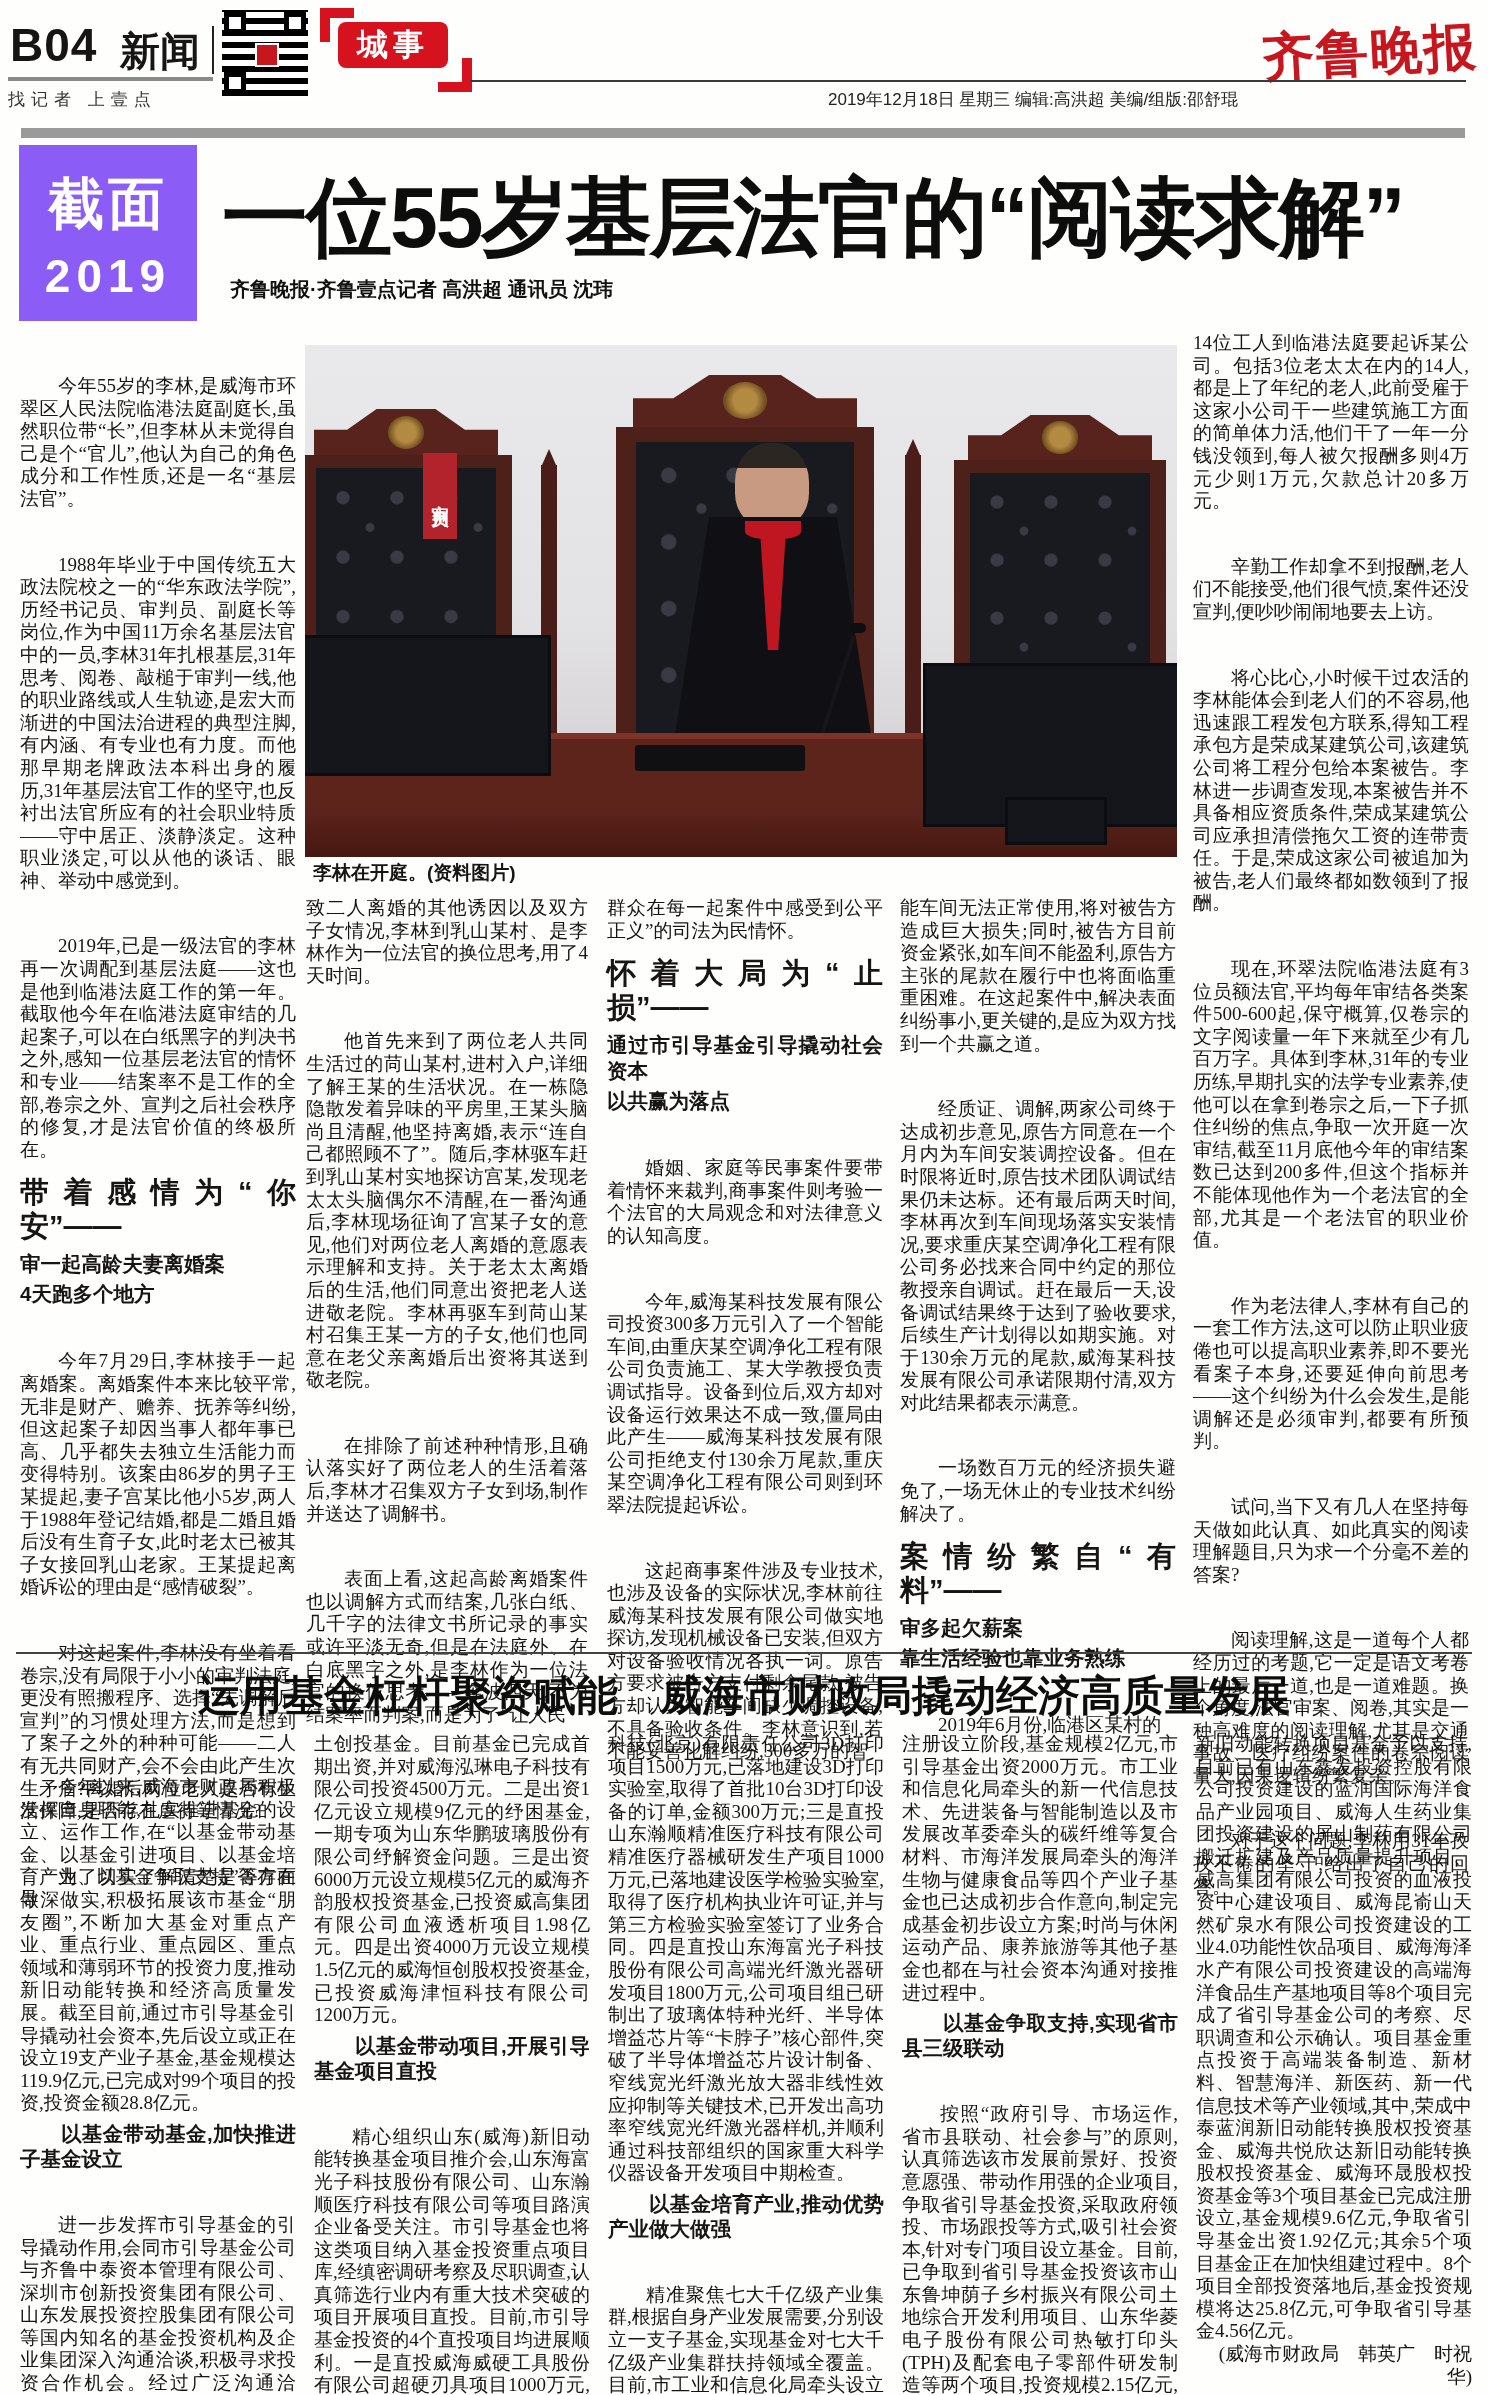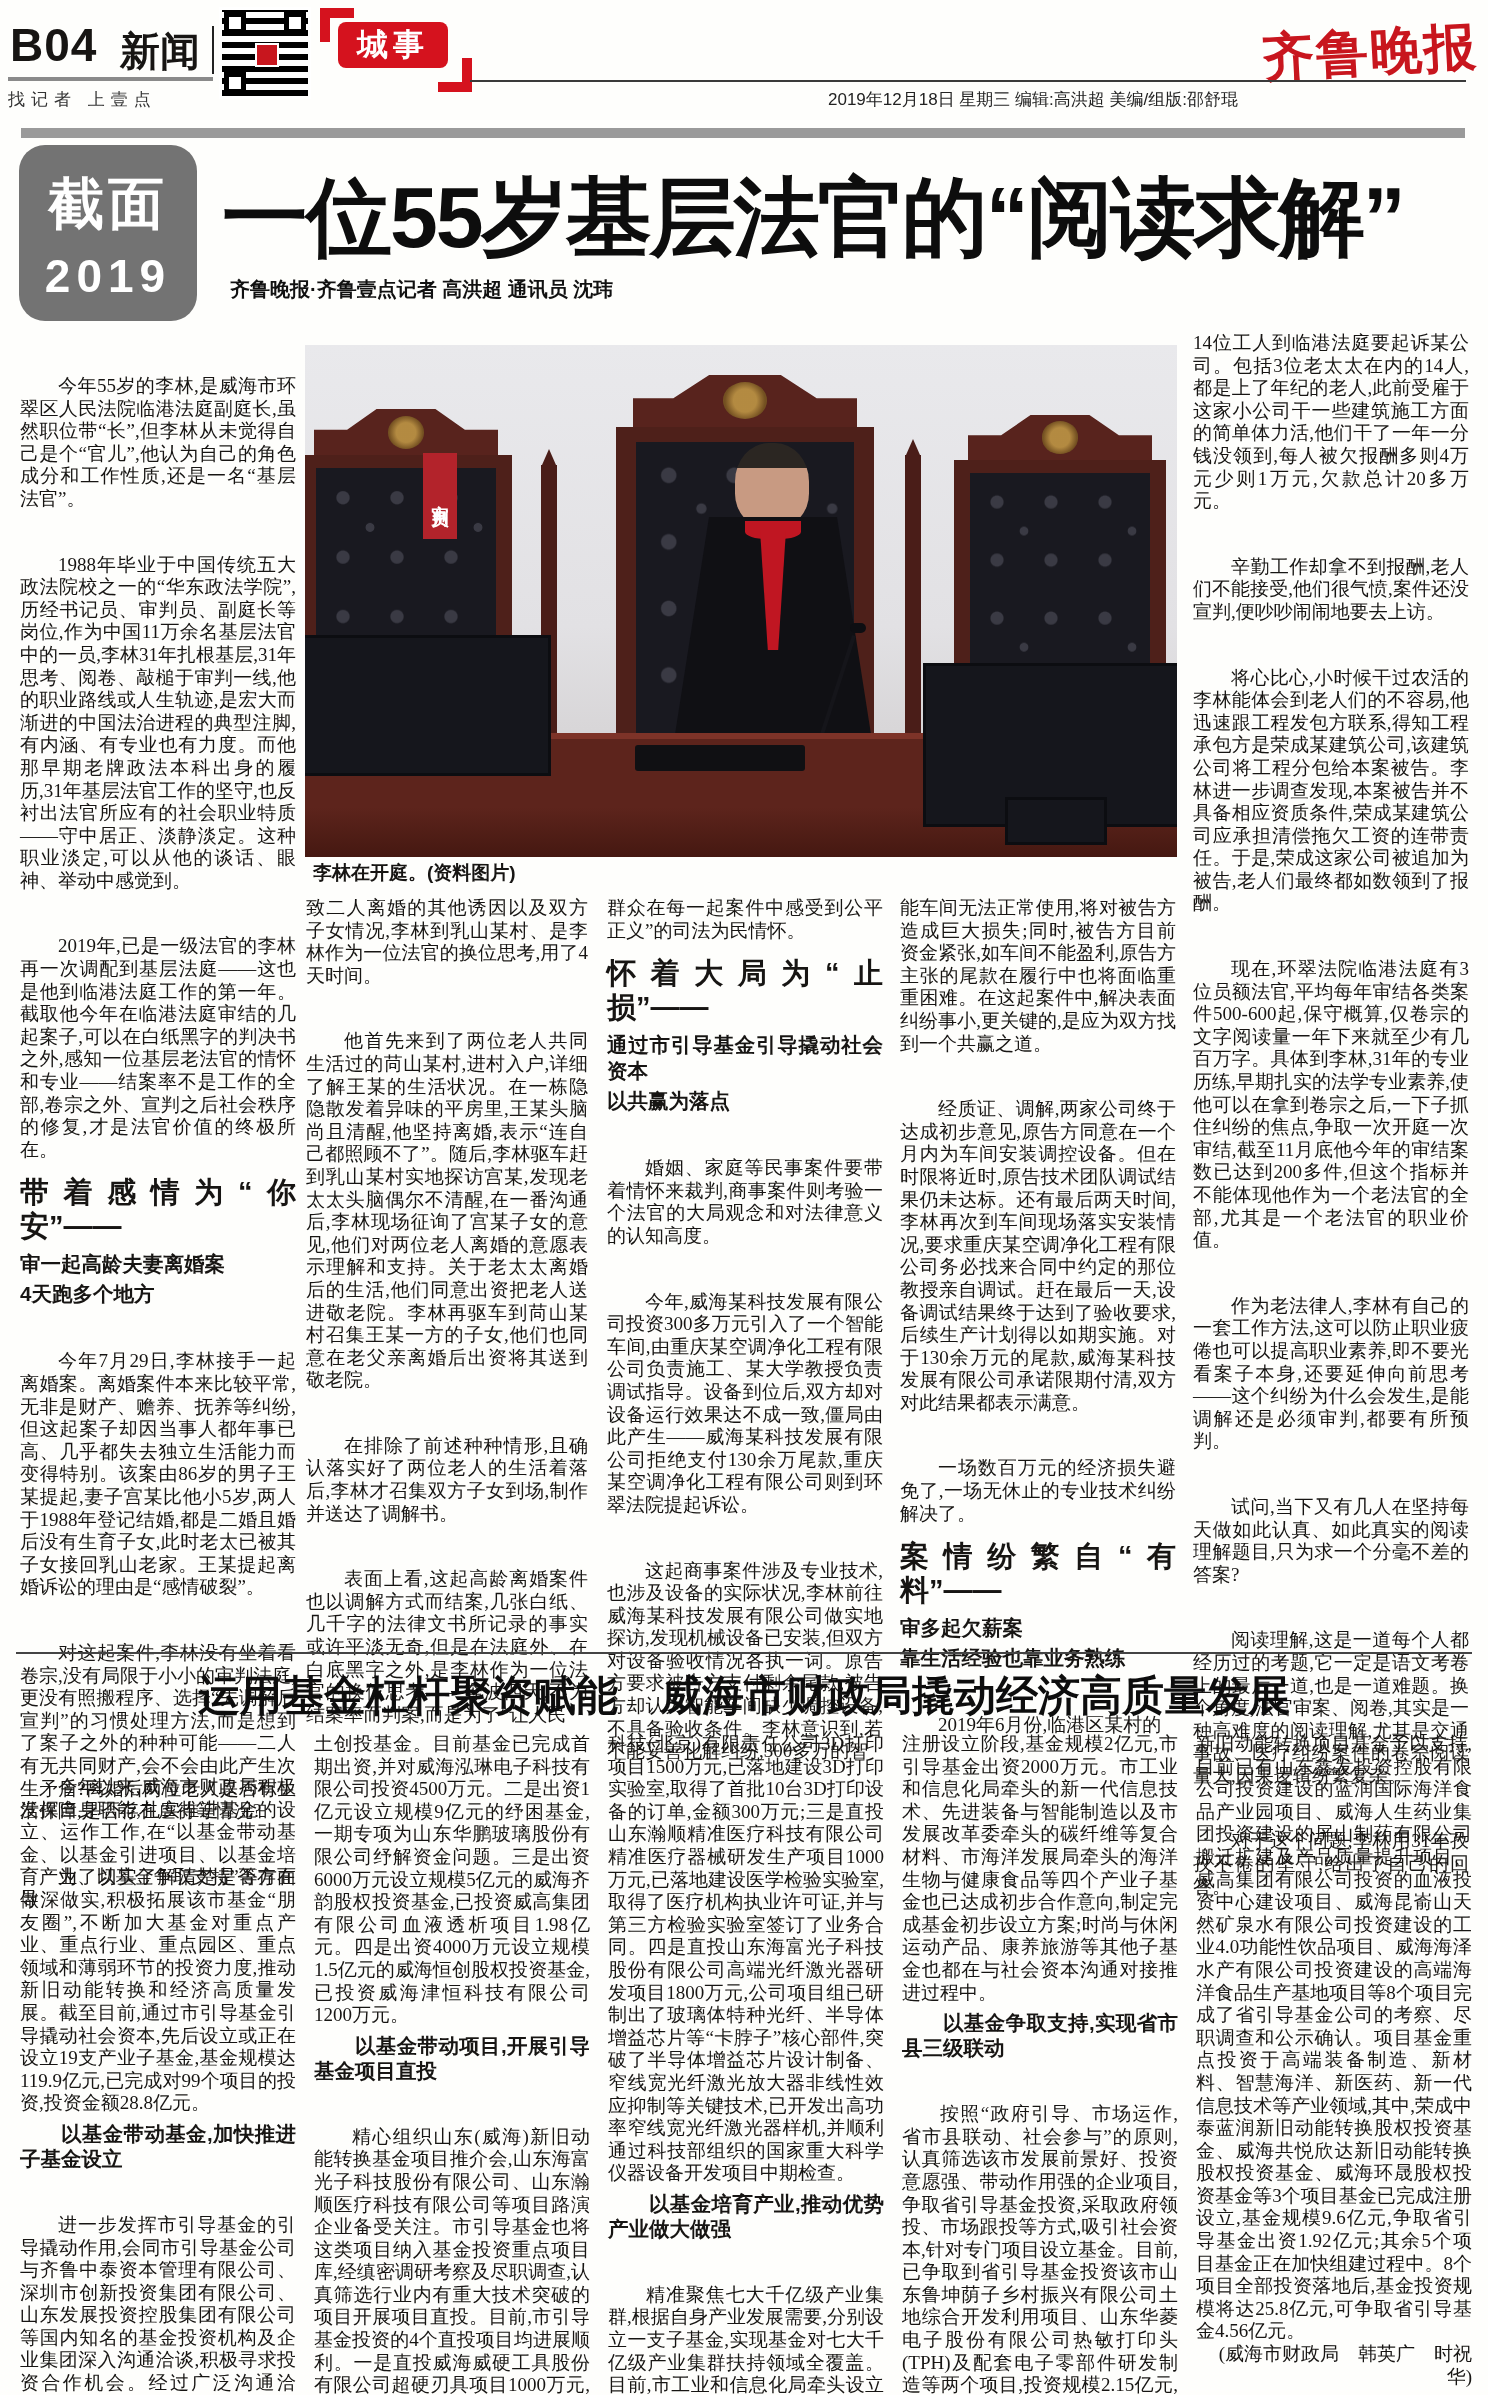--- a/index.html
+++ b/index.html
@@ -29,22 +29,22 @@
   #tab-bracket-br{left:438px;top:58px;width:34px;height:34px;border-right:10px solid #d5121e;border-bottom:10px solid #d5121e;box-sizing:border-box;}
   #masthead{left:1262px;top:18px;width:210px;font-family:"Liberation Serif","DejaVu Serif",serif;
       font-weight:900;font-size:52px;color:#c8161e;transform:rotate(-3deg);letter-spacing:2px;white-space:nowrap;}
   #hdr-underline-right{left:470px;top:80px;width:996px;height:2px;background:#3a3a3a;}
   #dateline{left:600px;top:88px;width:866px;text-align:center;font-size:17px;color:#222;
       font-family:"Liberation Sans","DejaVu Sans",sans-serif;}
 
   #graybar{left:21px;top:128px;width:1444px;height:10px;background:#9a9a9a;}
 
   
-  #kicker{left:19px;top:145px;width:178px;height:176px;background:#737373;color:#fff;
-      font-family:"Liberation Sans","DejaVu Sans",sans-serif;text-align:center;border-radius:26px;}
+  #kicker{left:19px;top:145px;width:178px;height:176px;background:#8b5cf6;color:#fff;
+      font-family:"Liberation Sans","DejaVu Sans",sans-serif;text-align:center;}
   #kicker .k1{font-size:56px;font-weight:800;letter-spacing:4px;margin-top:22px;}
   #kicker .k2{font-size:46px;font-weight:700;letter-spacing:6px;margin-top:6px;}
   #headline{left:222px;top:160px;width:1260px;font-family:"Liberation Sans","DejaVu Sans",sans-serif;
       font-weight:900;font-size:86px;letter-spacing:-2px;white-space:nowrap;color:#0d0d0d;}
   #byline{left:230px;top:276px;font-family:"Liberation Sans","DejaVu Sans",sans-serif;
       font-weight:700;font-size:20px;color:#111;}
 
   
   .col{position:absolute;font-size:19px;line-height:22.6px;text-align:justify;text-justify:inter-ideograph;}
   .col p{margin:0;}

